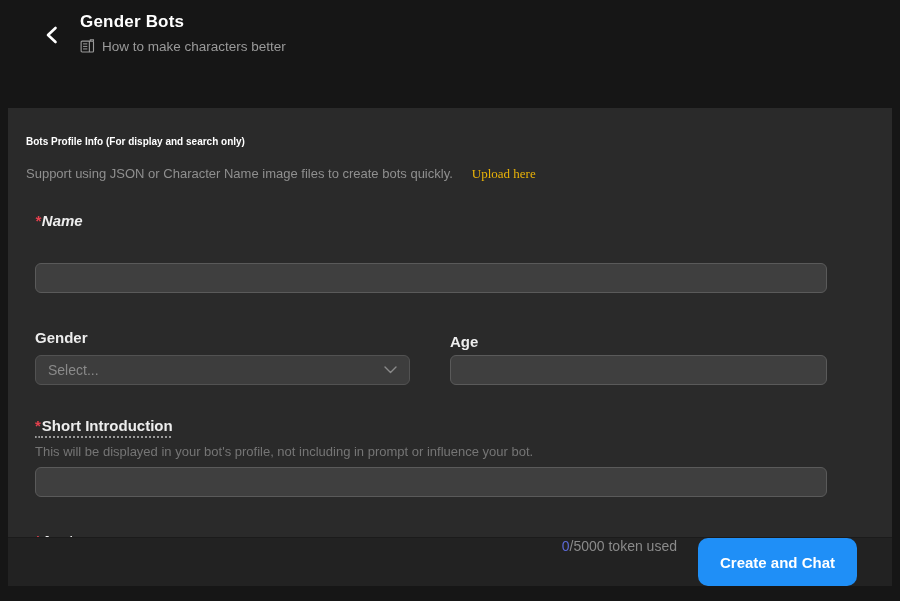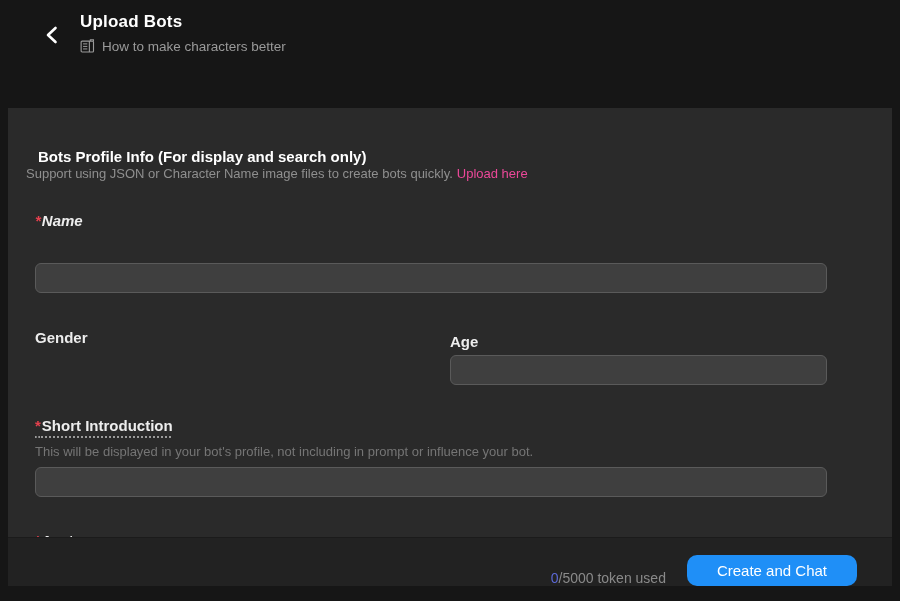--- a/index.html
+++ b/index.html
@@ -11,23 +11,23 @@
   .back-btn{position:absolute;left:38px;top:22px;width:26px;height:28px;background:none;border:none;
             cursor:pointer;display:flex;align-items:center;justify-content:center;padding:0;}
   .h-title{position:absolute;left:80px;top:12px;margin:0;font-size:17px;font-weight:700;color:#ffffff;letter-spacing:.2px;}
   .h-sub{position:absolute;left:80px;top:39px;display:flex;align-items:flex-end;gap:7px;cursor:pointer;}
   .h-sub span.txt{font-size:13.5px;color:#9a9a9a;}
 
   
   .panel{position:absolute;left:8px;top:108px;width:884px;height:478px;display:flex;flex-direction:column;}
   .form-area{position:relative;flex:1;background:#2a2a2a;overflow:hidden;}
 
-  .section-heading{position:absolute;left:18px;top:28px;margin:12px;font-size:15px;font-weight:700;color:#ffffff;}
+  .section-heading{position:absolute;left:18px;top:28px;margin:0;font-size:10px;font-weight:700;color:#ffffff;}
   .support{position:absolute;left:18px;top:58px;margin:0;font-size:13px;color:#8f8f8f;}
-  .support a{color:#ec4899;text-decoration:none;cursor:pointer;margin-left:4px;}
+  .support a{color:#eab308;text-decoration:none;cursor:pointer;margin-left:19px;font-family:Liberation Serif, serif;}
 
   .field-label{position:absolute;margin:0;font-size:15px;font-weight:700;color:#ededed;}
   .req{color:#e5404e;font-weight:700;margin-right:1px;}
   .helper{position:absolute;margin:0;font-size:13px;color:#757575;}
 
   .tinput{position:absolute;height:30px;background:#3f3f3f;border:1px solid #5a5a5a;border-radius:6px;
           color:#e0e0e0;font-size:14px;padding:0 10px;outline:none;}
 
   .name-label{left:27px;top:104px;font-style:italic;}
   .name-helper{left:27px;top:132px;}
@@ -42,41 +42,41 @@
   .age-input{left:442px;top:247px;width:377px;}
 
   .si-label{left:27px;top:309px;}
   .si-label .und{text-decoration:underline dotted #9a9a9a;text-underline-offset:5px;text-decoration-thickness:1.5px;}
   .si-helper{left:27px;top:336px;}
   .si-input{left:27px;top:359px;width:792px;}
 
   .avatar-label{left:27px;top:424px;}
 
   
-  .footer{height:49px;background:#222222;border-top:1px solid #1b1b1b;display:flex;align-items:flex-end;
+  .footer{height:49px;background:#222222;border-top:1px solid #1b1b1b;display:flex;align-items:flex-start;
           justify-content:flex-end;padding-right:35px;}
   .token{font-size:14px;color:#8a8a8a;margin-right:21px;}
   .token .used{color:#5b68d5;}
-  .cta{height:31px;padding:0 30px;background:#1f8ff7;color:#ffffff;border:none;border-radius:10px;
-       font-size:15px;font-weight:400;cursor:pointer;}
+  .cta{height:48px;padding:0 22px;background:#1f8ff7;color:#ffffff;border:none;border-radius:10px;
+       font-size:15px;font-weight:700;cursor:pointer;}
 </style>
 </head>
 <body>
 
 <div class="stage">
 
   <div class="header">
     <button class="back-btn">
       <span>
         <svg width="15" height="18" viewBox="0 0 15 18">
           <path d="M11.5 2 L4 9 L11.5 16" stroke="#ffffff" stroke-width="2.6" fill="none" stroke-linecap="round" stroke-linejoin="round"></path>
         </svg>
       </span>
     </button>
-    <h1 class="h-title">Upload Bots</h1>
+    <h1 class="h-title">Gender Bots</h1>
     <div class="h-sub">
       <span style="display:flex;">
         <svg width="15" height="15" viewBox="0 0 16 16">
           <rect x="1.2" y="2.2" width="13.2" height="11.6" rx="1" fill="none" stroke="#9a9a9a" stroke-width="1.2"></rect>
           <line x1="10" y1="2.2" x2="10" y2="13.8" stroke="#9a9a9a" stroke-width="1.2"></line>
           <line x1="3.3" y1="5.2" x2="7.8" y2="5.2" stroke="#9a9a9a" stroke-width="1.1"></line>
           <line x1="3.3" y1="7.9" x2="7.8" y2="7.9" stroke="#9a9a9a" stroke-width="1.1"></line>
           <line x1="3.3" y1="10.6" x2="7.8" y2="10.6" stroke="#9a9a9a" stroke-width="1.1"></line>
           <path d="M11 2.2 L11 0.8 L14.4 0.8 L14.4 2.2" fill="none" stroke="#9a9a9a" stroke-width="1.1"></path>
         </svg>
@@ -89,20 +89,28 @@
     <div class="form-area">
 
       <h2 class="section-heading">Bots Profile Info (For display and search only)</h2>
 
       <p class="support"><span>Support using JSON or Character Name image files to create bots quickly.</span><a>Upload here</a></p>
 
       <p class="field-label name-label"><span class="req">*</span><span>Name</span></p>
       <input class="tinput name-input" type="text" value="" style="">
 
       <p class="field-label gender-label">Gender</p>
+      <div class="select">
+        <span class="ph">Select...</span>
+        <span style="display:flex;">
+          <svg width="13" height="8" viewBox="0 0 13 8">
+            <path d="M1 1 L6.5 6.5 L12 1" stroke="#8a8a8a" stroke-width="1.4" fill="none" stroke-linecap="round" stroke-linejoin="round"></path>
+          </svg>
+        </span>
+      </div>
 
       <p class="field-label age-label">Age</p>
       <input class="tinput age-input" type="text" value="" style="">
 
       <p class="field-label si-label"><span class="req und">*</span><span class="und">Short Introduction</span></p>
       <p class="helper si-helper">This will be displayed in your bot's profile, not including in prompt or influence your bot.</p>
       <input class="tinput si-input" type="text" value="" style="">
 
       <p class="field-label avatar-label"><span class="req">*</span><span>Avatar</span></p>
     </div>

